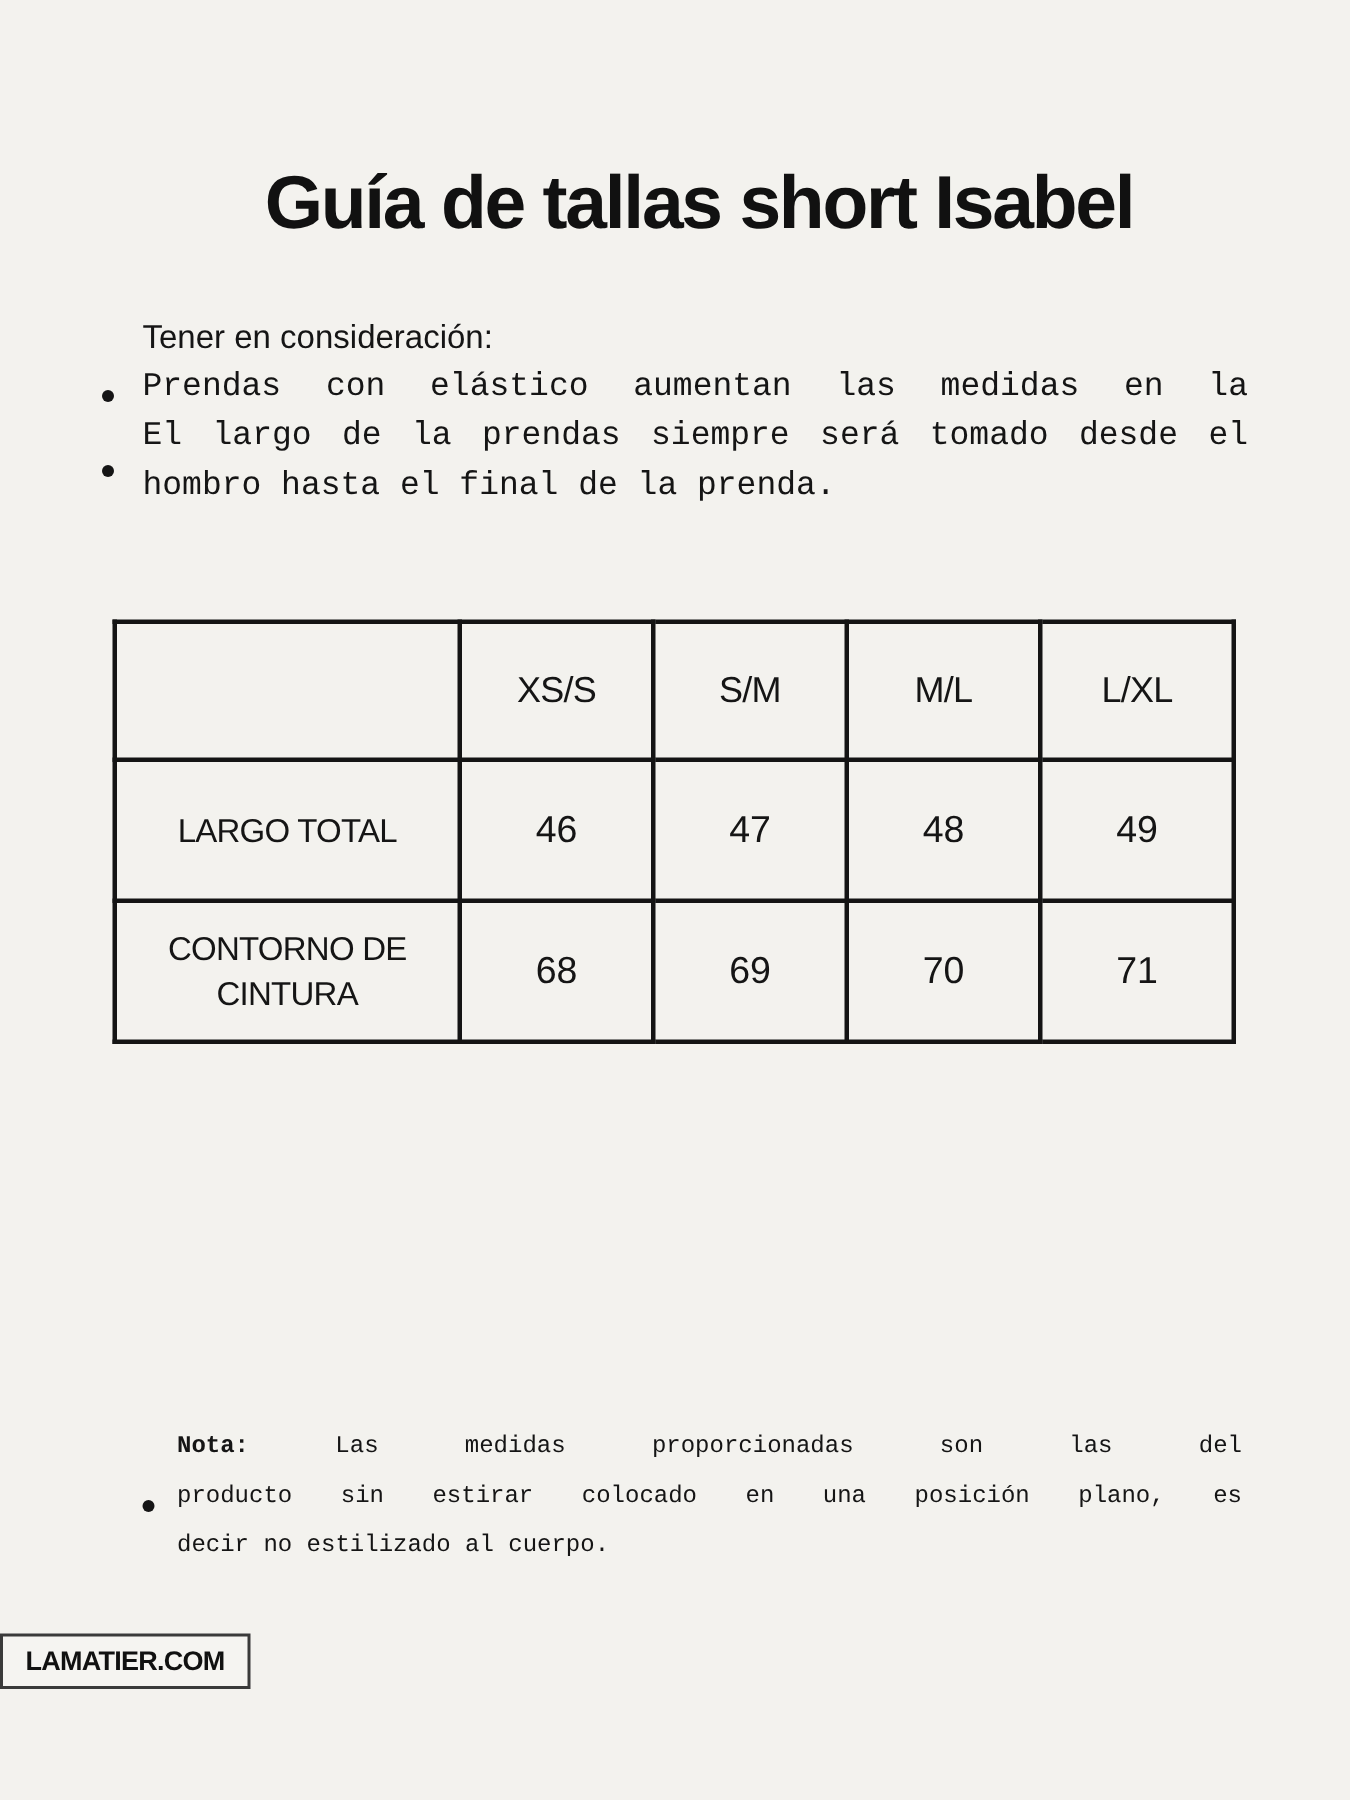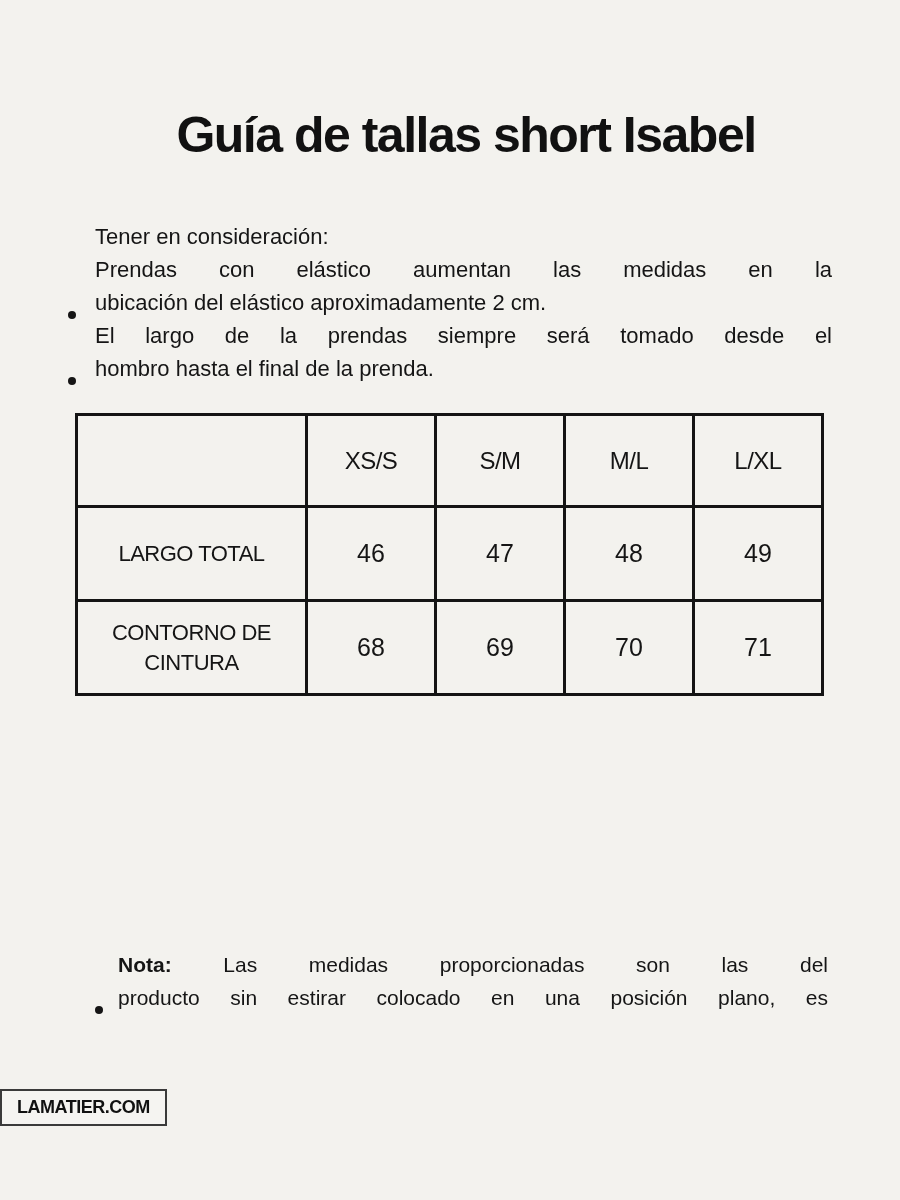--- a/index.html
+++ b/index.html
@@ -20,32 +20,33 @@
     font-size: 50px;
     font-weight: bold;
     letter-spacing: -1.5px;
     color: #111;
     padding-left: 32px;
   }
 
   
   .considerations {
     position: absolute;
-    top: 220px;
+    top: 208px;
     left: 68px;
     width: 764px;
     font-size: 22px;
     line-height: 33px;
   }
   .considerations .heading {
     padding-left: 27px;
   }
   .bullet-row {
     display: flex;
-    align-items: flex-end;
+    align-items: center;
+    font-family: Liberation Mono, monospace;
   }
   .bullet-col {
     flex: 0 0 27px;
     display: flex;
     justify-content: flex-start;
   }
   .dot {
     display: inline-block;
     width: 8px; height: 8px;
     border-radius: 50%;
@@ -96,21 +97,21 @@
   .cell-val {
     font-size: 25px;
   }
 
   
   .note {
     position: absolute;
     top: 948px;
     left: 95px;
     width: 733px;
-    font-size: 21px;
+    font-size: 16px;
     line-height: 33px;
   }
   .note .bullet-col { flex: 0 0 23px; }
   .note-label { font-weight: bold; }
 
   
   .footer {
     position: absolute;
     top: 1089px;
     left: 0; right: 0;
@@ -134,21 +135,20 @@
 
 <div class="considerations">
   <div class="heading">Tener en consideración:</div>
 
   <div class="bullet-row">
     <span class="bullet-col">
         <span class="dot"></span>
       </span>
     <div class="bullet-text">
       <div class="jline">Prendas con elástico aumentan las medidas en la</div>
-      <div class="lline">ubicación del elástico aproximadamente 2 cm.</div>
     </div>
   </div>
 
   <div class="bullet-row">
     <span class="bullet-col">
         <span class="dot"></span>
       </span>
     <div class="bullet-text">
       <div class="jline">El largo de la prendas siempre será tomado desde el</div>
       <div class="lline">hombro hasta el final de la prenda.</div>
@@ -192,19 +192,20 @@
 </div>
 
 <div class="note">
   <div class="bullet-row">
     <span class="bullet-col">
         <span class="dot"></span>
       </span>
     <div class="bullet-text">
       <div class="jline"><span class="note-label">Nota:</span> <span>Las medidas proporcionadas son las del</span></div>
       <div class="jline">producto sin estirar colocado en una posición plano, es</div>
+      <div class="lline">decir no estilizado al cuerpo.</div>
     </div>
   </div>
 </div>
 
 <div class="footer">
   <span class="brand-box">LAMATIER.COM</span>
 </div>
 
 </body></html>

